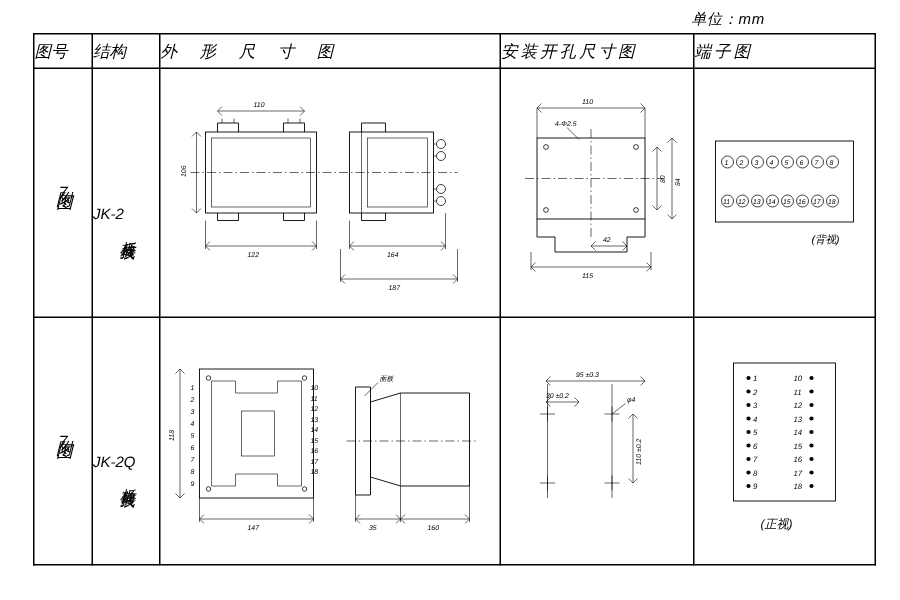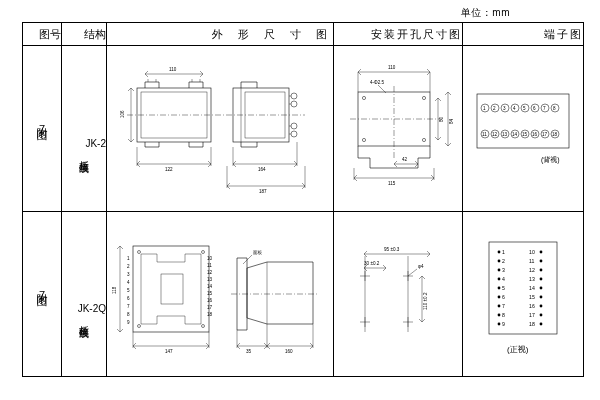--- a/index.html
+++ b/index.html
@@ -3,38 +3,38 @@
 <meta charset="utf-8">
 <style>
   html,body{margin:0;padding:0;}
   body{
     width:600px;height:400px;
     background:#ffffff;
     font-family:"Liberation Sans","DejaVu Sans",sans-serif;
     color:#000;
     overflow:hidden;
   }
-  .page{position:relative;width:532px;height:400px;}
+  .page{position:relative;width:532px;height:400px;font-style:italic;}
 
   .unit{
     position:absolute;right:22px;top:6px;
     font-size:10px;letter-spacing:.5px;
   }
 
   table.main{
     position:absolute;left:22px;top:22px;
     width:556px;height:355px;
     border-collapse:collapse;
     table-layout:fixed;
   }
   table.main td,table.main th{
     border:1px solid #000;
     padding:0;
     vertical-align:middle;
-    text-align:right;
+    text-align:left;
     font-weight:normal;
   }
   thead td{height:22px;font-size:11px;}
   .hdr-wide{letter-spacing:6px;}
   .hdr-wide2{letter-spacing:2px;}
 
   .col1{width:38px;}
   .col2{width:44px;}
   .col3{width:226px;}
   .col4{width:128px;}

